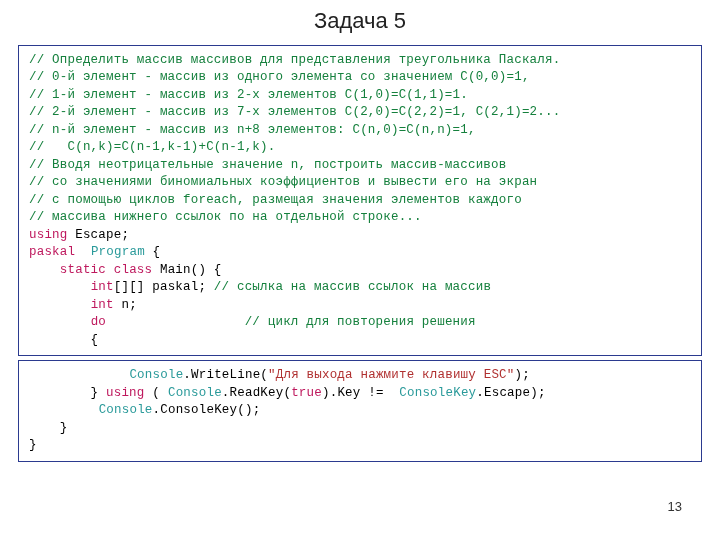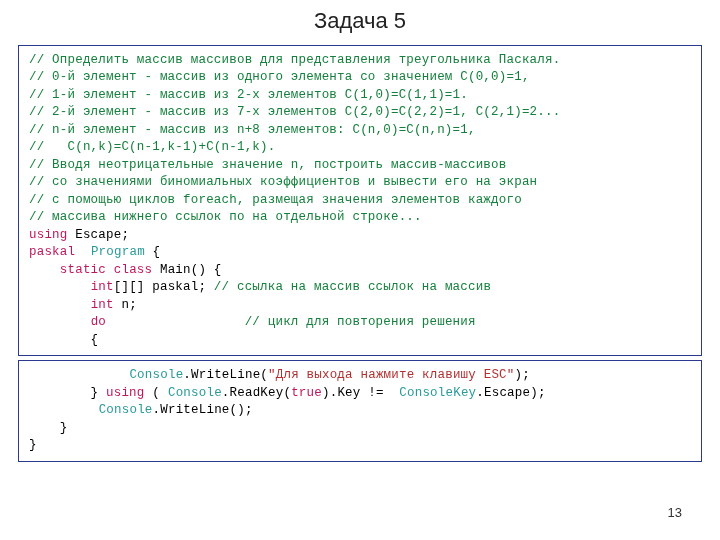--- a/index.html
+++ b/index.html
@@ -28,21 +28,21 @@
       white-space: pre;
       letter-spacing: 0.2px;
     }
     .cmt { color: #15803d; }
     .kw  { color: #be185d; }
     .typ { color: #2a9a9a; margin-left: 8px; }
     .str { color: #b03030; }
     .page-num {
       position: absolute;
       right: 38px;
-      bottom: 18px;
+      bottom: 24px;
       font-family: Arial, sans-serif;
       font-size: 13px;
       color: #333;
       margin-top: 17px;
     }
   </style>
 </head>
 <body>
 
 <div class="title">Задача 5</div>
@@ -60,17 +60,17 @@
 <span class="kw">using</span><span> Escape;</span>
 <span class="kw">paskal</span> <span class="typ">Program</span><span> {</span>
     <span class="kw">static</span> <span class="kw">class</span><span> Main() {</span>
         <span class="kw">int</span><span>[][] paskal; </span><span class="cmt">// ссылка на массив ссылок на массив</span>
         <span class="kw">int</span><span> n;</span>
         <span class="kw">do</span>                  <span class="cmt">// цикл для повторения решения</span>
 <span>        {</span></div>
 
 <div class="code-box">            <span class="typ">Console</span><span>.WriteLine(</span><span class="str">"Для выхода нажмите клавишу ESC"</span><span>);</span>
 <span>        } </span><span class="kw">using</span><span> (</span><span class="typ">Console</span><span>.ReadKey(</span><span class="kw">true</span><span>).Key != </span><span class="typ">ConsoleKey</span><span>.Escape);</span>
-        <span class="typ">Console</span><span>.WriteLine();</span>
+        <span class="typ">Console</span><span>.ConsoleKey();</span>
 <span>    }</span>
 <span>}</span></div>
 
 <div class="page-num">13</div>
 
 </body></html>

